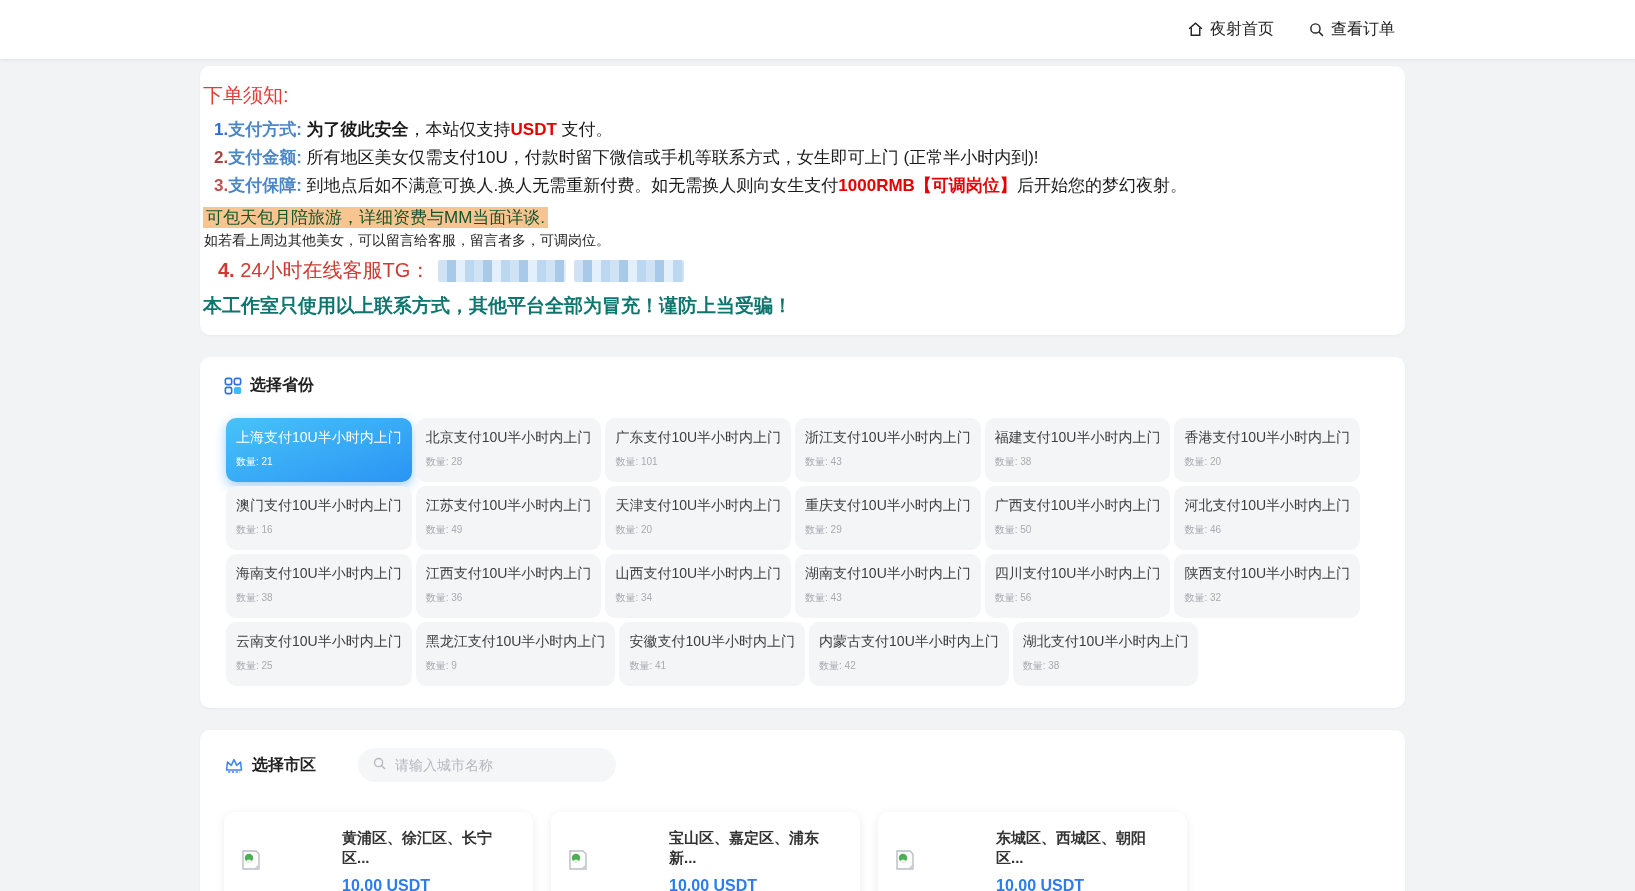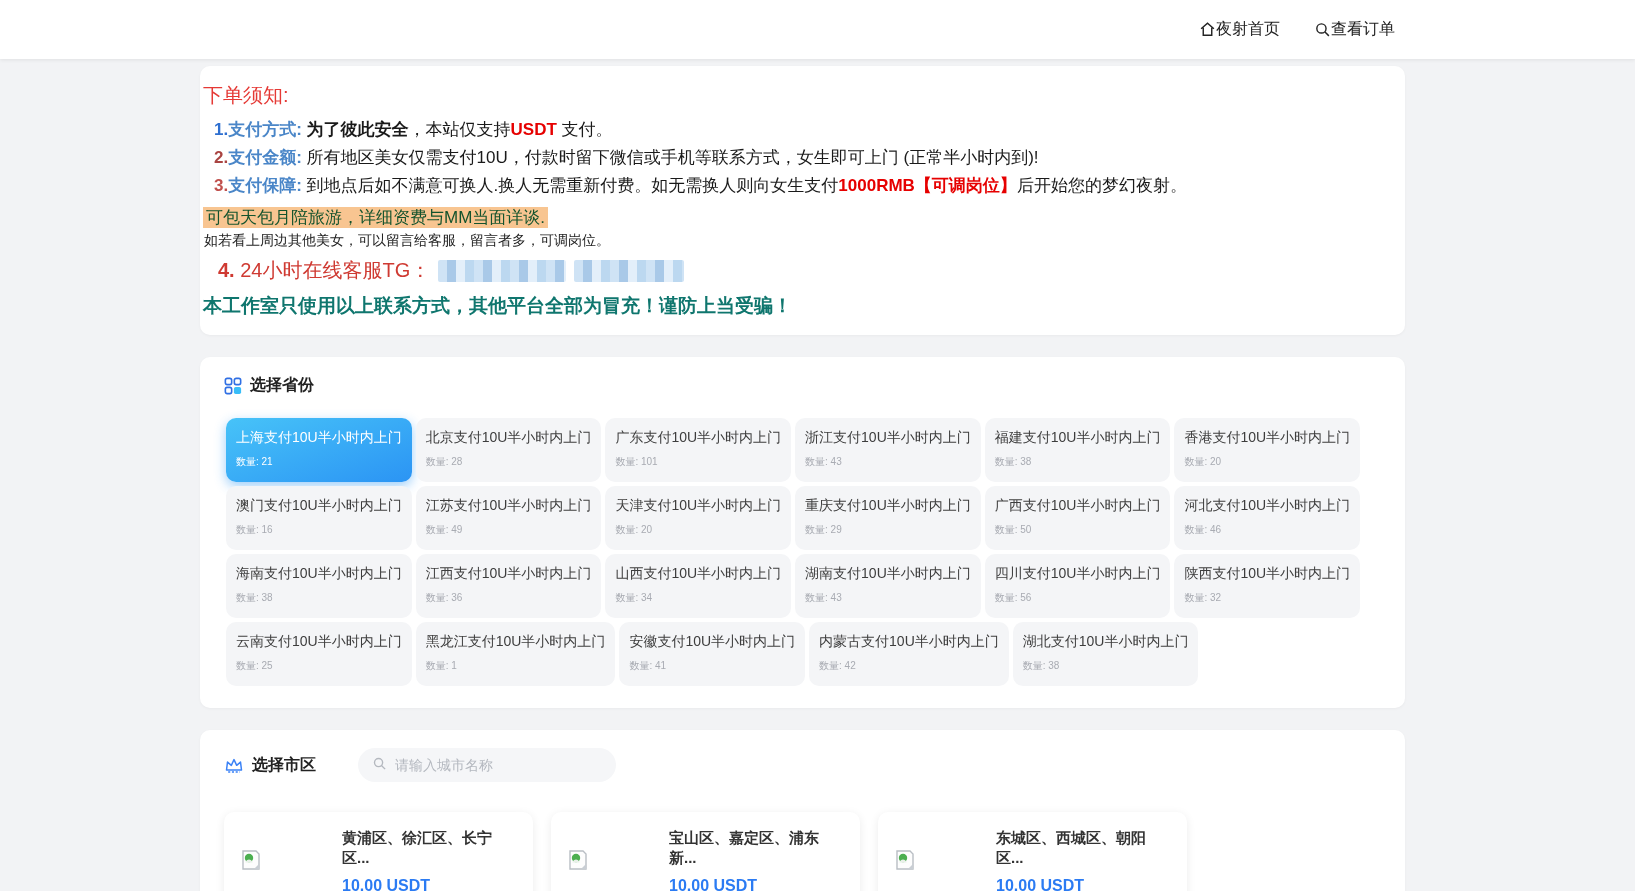--- a/index.html
+++ b/index.html
@@ -10,21 +10,21 @@
     color:#333;
   }
   
   .topbar {
     height:59px; background:#fff;
     box-shadow:0 1px 4px rgba(0,0,0,.08);
     display:flex; align-items:center; justify-content:flex-end;
     padding-right:240px; gap:34px;
     position:relative; z-index:5;
   }
-  .nav-item { display:flex; align-items:center; font-size:16px; color:#222; cursor:pointer; }
+  .nav-item { display:flex; align-items:center; gap:6px; font-size:16px; color:#222; cursor:pointer; }
   .nav-item svg { display:block; }
 
   
   .container { width:1205px; margin-left:200px; }
 
   .card {
     background:#fff; border-radius:10px;
     box-shadow:0 1px 3px rgba(0,0,0,.04);
   }
 
@@ -240,21 +240,21 @@
         <div class="prov">
     <div class="prov-title">陕西支付10U半小时内上门</div>
     <div class="prov-count">数量: 32</div>
   </div>
         <div class="prov">
     <div class="prov-title">云南支付10U半小时内上门</div>
     <div class="prov-count">数量: 25</div>
   </div>
         <div class="prov">
     <div class="prov-title">黑龙江支付10U半小时内上门</div>
-    <div class="prov-count">数量: 1</div>
+    <div class="prov-count">数量: 9</div>
   </div>
         <div class="prov">
     <div class="prov-title">安徽支付10U半小时内上门</div>
     <div class="prov-count">数量: 41</div>
   </div>
         <div class="prov">
     <div class="prov-title">内蒙古支付10U半小时内上门</div>
     <div class="prov-count">数量: 42</div>
   </div>
         <div class="prov">

